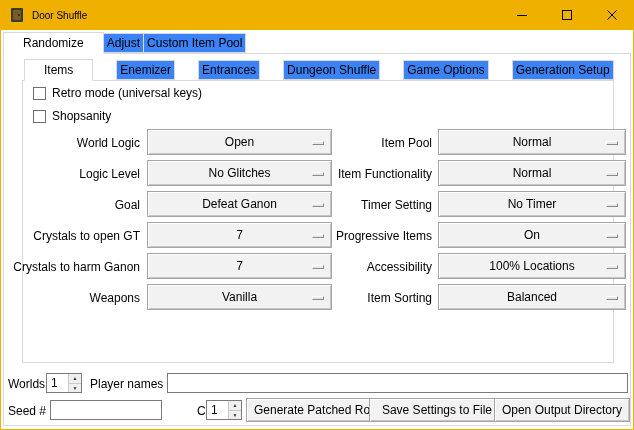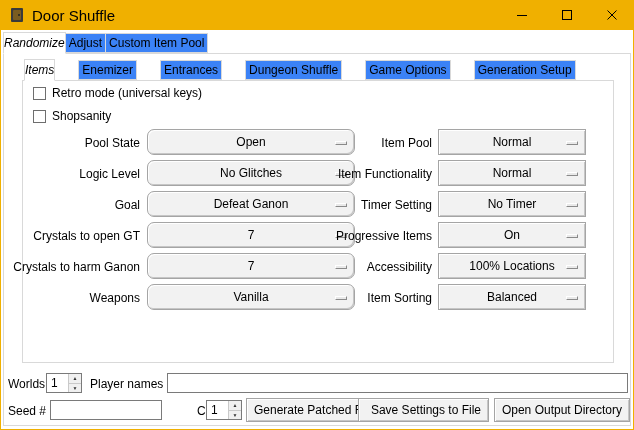--- a/index.html
+++ b/index.html
@@ -5,55 +5,55 @@
   html,body{margin:0;padding:0;background:#c8c8c8;}
   .window{
     position:relative;width:634px;height:430px;background:#F0B000;
     font-family:"Liberation Sans",sans-serif;font-size:12px;color:#000;
     overflow:hidden;box-sizing:border-box;
   }
   .window *{box-sizing:border-box;}
   
   .titlebar{position:absolute;left:0;top:0;width:634px;height:30px;display:flex;align-items:center;}
   .app-icon{width:16px;height:16px;margin-left:9px;flex:0 0 auto;}
-  .title-text{margin-left:7px;font-size:15px;white-space:nowrap;}
+  .title-text{margin-left:7px;font-size:10px;white-space:nowrap;}
   .tb-spacer{flex:1;}
   .tb-btn{width:45px;height:30px;display:flex;align-items:center;justify-content:center;}
   
   .client{position:absolute;left:1px;top:30px;width:632px;height:399px;background:#ffffff;}
   .pane-outer{position:absolute;left:3px;top:53px;width:628px;height:373px;background:#fff;border:1px solid #d9d9d9;z-index:1;}
   .pane-inner{position:absolute;left:22px;top:80px;width:592px;height:283px;background:#fff;border:1px solid #d9d9d9;z-index:1;}
   
   .tabs{position:absolute;display:flex;align-items:flex-end;z-index:3;}
   .tabs-outer{left:3px;top:32px;}
   .tabs-inner{left:24px;top:59px;gap:24px;}
   .tab{
     padding:2px 3px;background:#3b82f6;border:1px solid #d9d9d9;
     white-space:nowrap;margin-right:-1px;line-height:14px;cursor:default;
   }
   .tab.sel{
-    padding:3px 0;background:#ffffff;border-bottom:1px solid #ffffff;
-    margin-bottom:-1px;position:relative;z-index:4;font-style:italic;
+    padding:3px 19px;background:#ffffff;border-bottom:1px solid #ffffff;
+    margin-bottom:-1px;position:relative;z-index:4;
   }
   
   .cbrow{position:absolute;left:33px;display:flex;align-items:center;z-index:3;}
   .cb{width:13px;height:13px;border:1px solid #6e6e6e;background:#fff;flex:0 0 auto;}
   .cb-label{margin-left:6px;white-space:nowrap;}
   
   .optrow{position:absolute;left:0;width:634px;height:28px;z-index:3;}
   .llabel{position:absolute;right:494px;top:7px;white-space:nowrap;}
   .rlabel{position:absolute;right:202px;top:7px;white-space:nowrap;}
   .opt{
     position:absolute;top:0;height:26px;background:#f2f2f2;
     border:1px solid #a5a5a5;
     box-shadow:inset 1px 1px 0 #ffffff, inset -1px -1px 0 #c6c6c6;
     display:flex;align-items:center;justify-content:center;cursor:default;
   }
-  .opt-l{left:147px;width:208px;border-radius:7px;}
-  .opt-r{left:438px;width:148px;}
+  .opt-l{left:147px;width:185px;}
+  .opt-r{left:438px;width:188px;}
   .opt-val{white-space:nowrap;}
   .menu-ind{
     position:absolute;right:7px;top:11px;width:12px;height:4px;background:#e9e9e9;
     border:1px solid #8a8a8a;border-top-color:#ffffff;border-left-color:#ffffff;
   }
   
   .blabel{position:absolute;white-space:nowrap;z-index:3;text-align:right;}
   .entry{
     position:absolute;height:20px;background:#fff;border:1px solid #7a7a7a;
     font-family:"Liberation Sans",sans-serif;font-size:12px;padding:0 3px;z-index:3;outline:none;
@@ -122,21 +122,21 @@
   <div class="cbrow" style="top:109px;">
     <span class="cb"></span>
     <span class="cb-label">Shopsanity</span>
   </div>
   <div class="cbrow" style="top:86px;">
     <span class="cb"></span>
     <span class="cb-label">Retro mode (universal keys)</span>
   </div>
 
   <div class="optrow" style="top:129px;">
-    <span class="llabel">Pool State</span>
+    <span class="llabel">World Logic</span>
     <div class="opt opt-l">
       <span class="opt-val">Open</span>
       <span class="menu-ind"></span>
     </div>
     <span class="rlabel">Item Pool</span>
     <div class="opt opt-r">
       <span class="opt-val">Normal</span>
       <span class="menu-ind"></span>
     </div>
   </div>
@@ -221,16 +221,16 @@
   <input class="entry" style="left: 50px; top: 400px; width: 112px;" value="">
   <span class="blabel" style="left:172px;top:404px;margin-left:25px;">Count</span>
   <div class="spin" style="left:206px;top:400px;width:36px;">
     <span class="spin-val">1</span>
     <span class="spin-btns">
       <span class="spin-up">▲</span>
       <span class="spin-down">▼</span>
     </span>
   </div>
   <div class="btn" style="left:246px;top:398px;">Generate Patched Rom</div>
-  <div class="btn" style="right:145px;top:398px;padding-left:12px;">Save Settings to File</div>
+  <div class="btn" style="right:134px;top:398px;padding-left:12px;">Save Settings to File</div>
   <div class="btn" style="right:4px;top:398px;">Open Output Directory</div>
 
 </div>
 
 </body></html>

